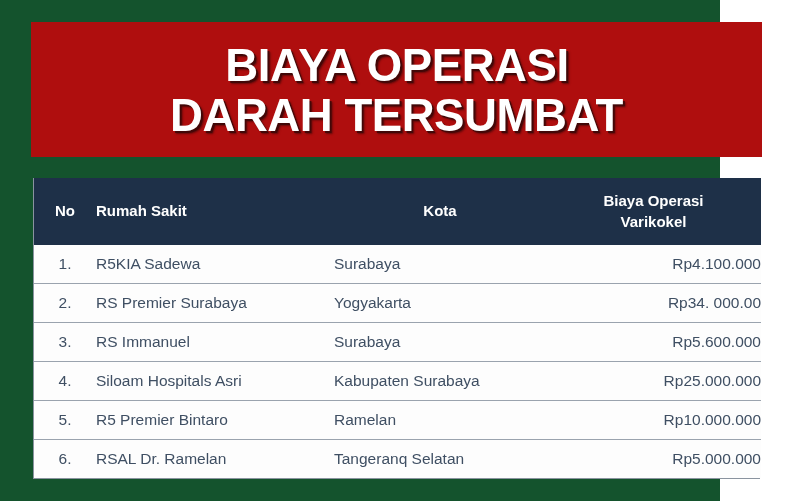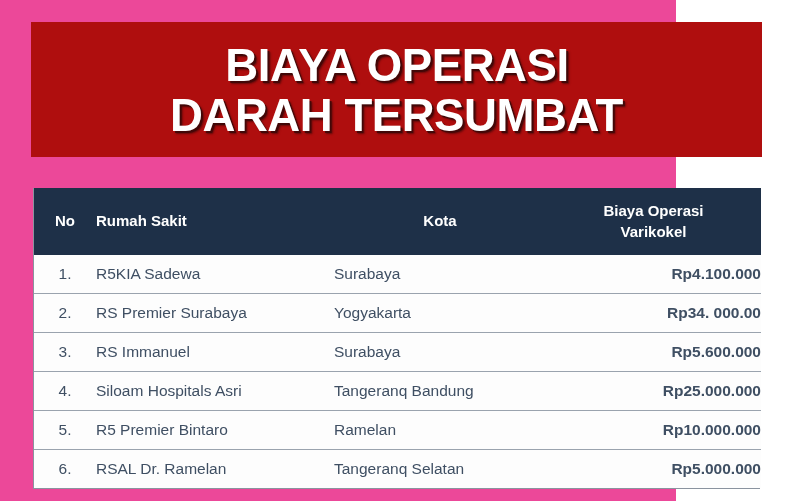--- a/index.html
+++ b/index.html
@@ -13,21 +13,22 @@
     height: 501px;
     overflow: hidden;
     font-family: "Liberation Sans", sans-serif;
     -webkit-font-smoothing: antialiased;
   }
 
   .page {
     position: relative;
     width: 676px;
     height: 501px;
-    background: #ec4899;
+    background: #14532d;
+    padding-left: 44px;
   }
 
   
   .banner {
     position: absolute;
     left: 31px;
     top: 22px;
     width: 731px;
     height: 135px;
     background: #af0e0e;
@@ -49,21 +50,21 @@
     transform: scaleX(0.97);
     text-shadow:
        2px 2px 0 rgba(60,8,8,0.85),
        3px 3px 2px rgba(40,5,5,0.55);
   }
 
   
   .table-wrap {
     position: absolute;
     left: 33px;
-    top: 188px;
+    top: 178px;
     width: 727px;
     border: 1px solid #8a939f;
     border-top: none;
     box-sizing: border-box;
     background: #ffffff;
   }
 
   table.cost-table {
     width: 100%;
     border-collapse: collapse;
@@ -99,21 +100,21 @@
     background: #fdfdfd;
     vertical-align: middle;
     white-space: nowrap;
     overflow: hidden;
   }
   tbody tr:first-child td { border-top: none; }
 
   td.c-no    { text-align: center; padding-right: 6px; }
   td.c-hosp  { text-align: left;  padding-left: 11px; }
   td.c-kota  { text-align: left; }
-  td.c-biaya { text-align: right; padding-right: 6px; font-weight: bold; }
+  td.c-biaya { text-align: right; padding-right: 6px; }
 </style>
 </head>
 <body>
 
 <div class="page">
 
   <div class="banner">
     <div class="banner-line">BIAYA OPERASI</div>
     <div class="banner-line">DARAH TERSUMBAT</div>
   </div>
@@ -146,21 +147,21 @@
         </tr>
         <tr>
           <td class="c-no">3.</td>
           <td class="c-hosp">RS Immanuel</td>
           <td class="c-kota">Surabaya</td>
           <td class="c-biaya">Rp5.600.000</td>
         </tr>
         <tr>
           <td class="c-no">4.</td>
           <td class="c-hosp">Siloam Hospitals Asri</td>
-          <td class="c-kota">Tangeranq Bandung</td>
+          <td class="c-kota">Kabupaten Surabaya</td>
           <td class="c-biaya">Rp25.000.000</td>
         </tr>
         <tr>
           <td class="c-no">5.</td>
           <td class="c-hosp">R5 Premier Bintaro</td>
           <td class="c-kota">Ramelan</td>
           <td class="c-biaya">Rp10.000.000</td>
         </tr>
         <tr>
           <td class="c-no">6.</td>

